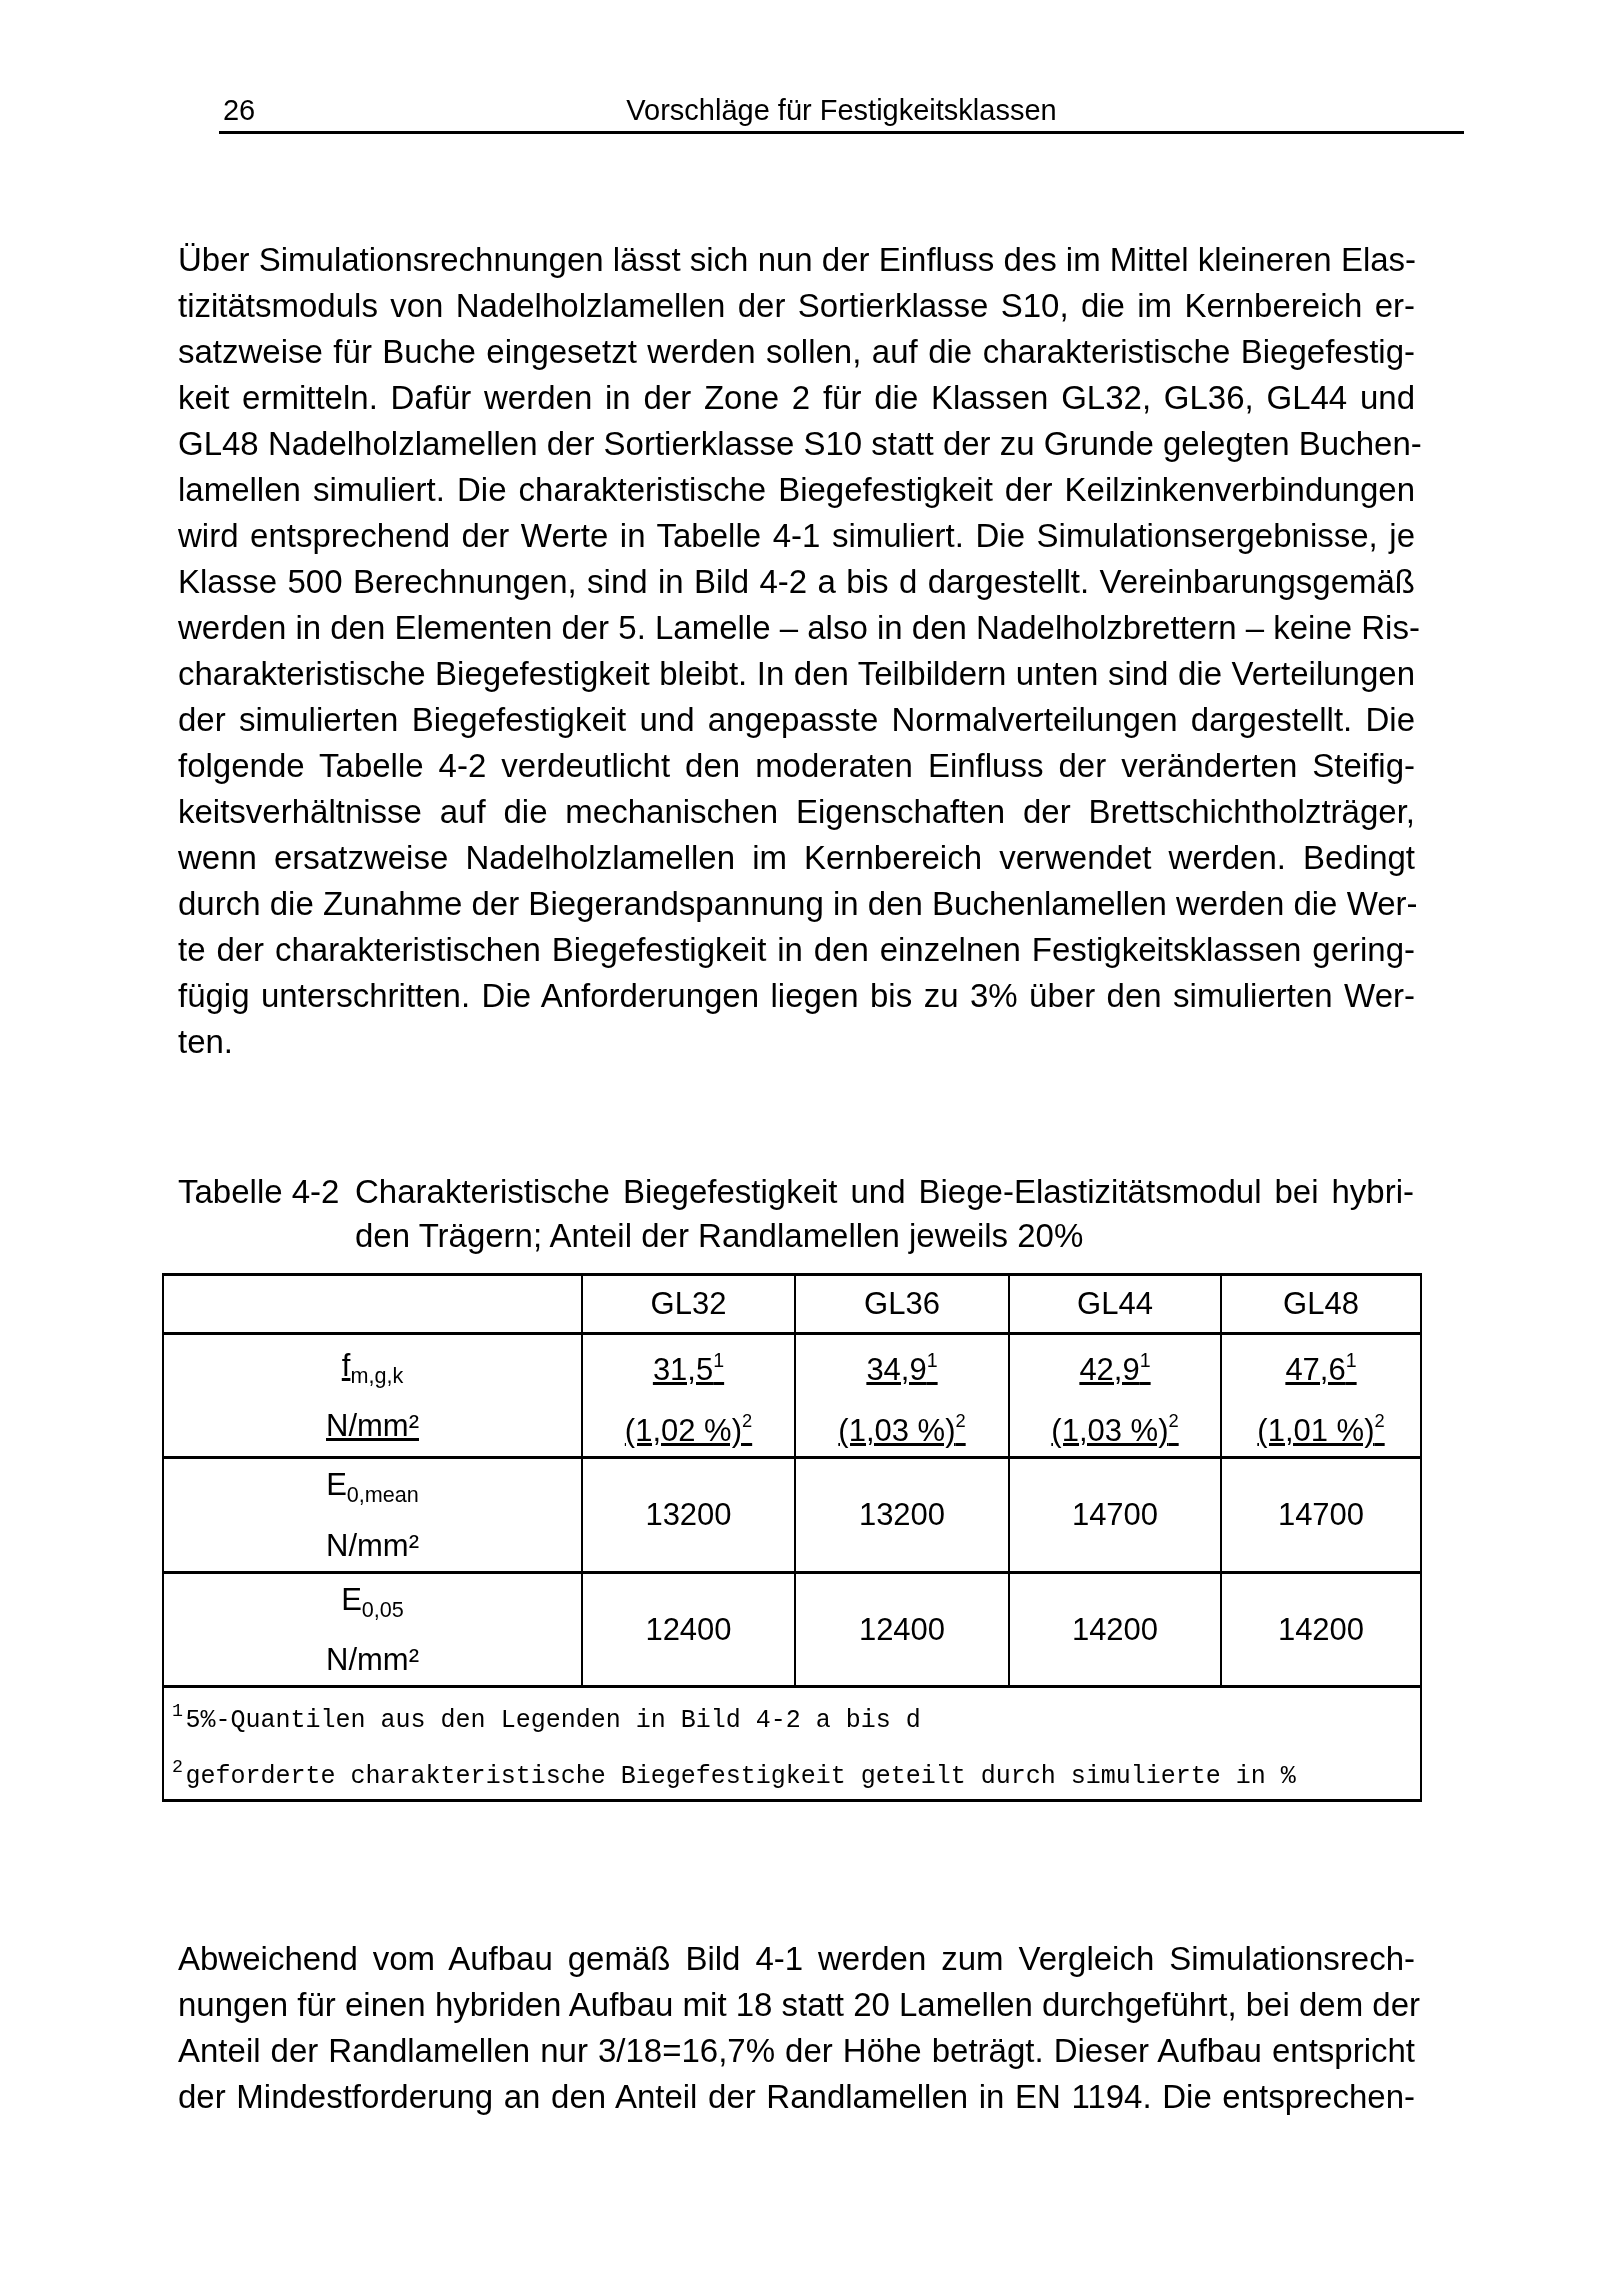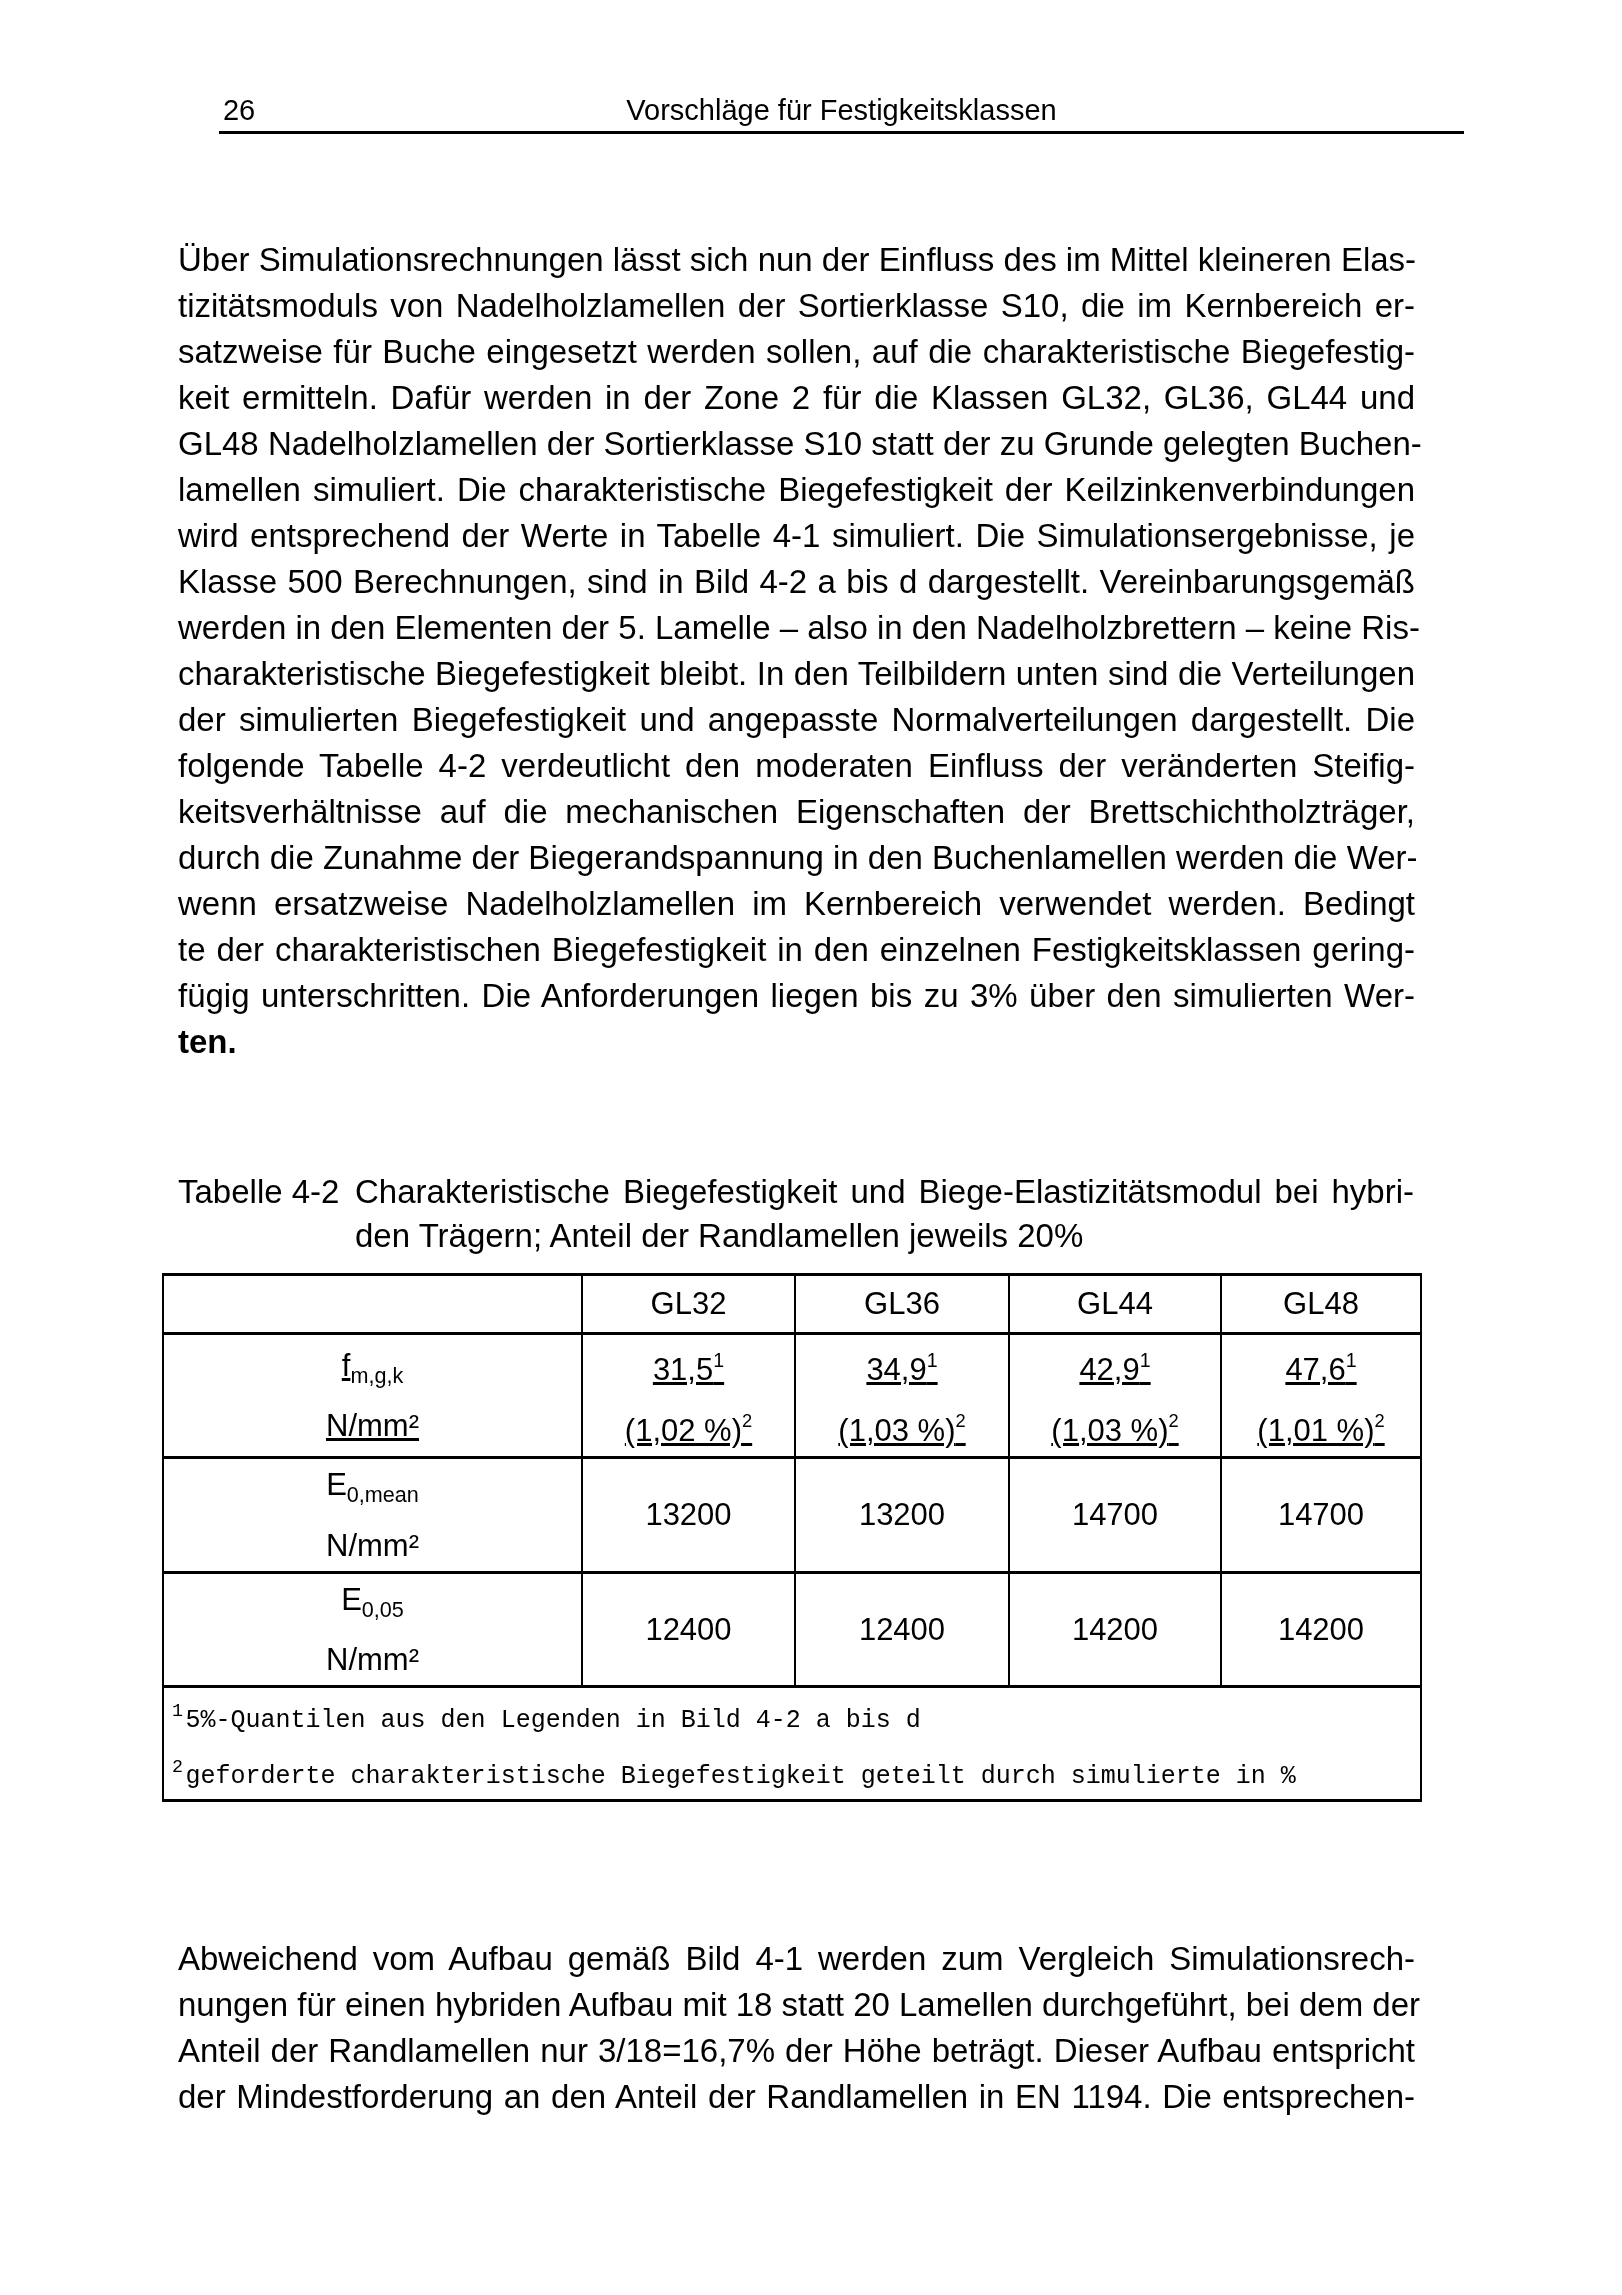--- a/index.html
+++ b/index.html
@@ -16,21 +16,21 @@
   .header .page-num { position: absolute; left: 3.9px; top: 9.2px; }
   .header .running-title { position: absolute; left: 0; width: 1245px; top: 9.2px; text-align: center; }
 
   .para {
     position: absolute; left: 178px; width: 1237px;
     font-size: 33px; line-height: 46px;
     text-align: justify; text-align-last: left;
     margin: 0;
   }
   .para .ln { display: block; text-align: justify; text-align-last: justify; white-space: nowrap; }
-  .para .ln.last { text-align-last: left; font-weight: bold; }
+  .para .ln.last { text-align-last: left; }
 
   .caption {
     position: absolute; left: 178px; top: 1170px; width: 1237px;
     font-size: 33px; line-height: 44px;
   }
   .caption .cap-label { position: absolute; left: 0; top: 0; }
   .caption .cap-text { position: absolute; left: 177px; top: 0; width: 1059px; }
   .caption .cap-text .ln { display: block; white-space: nowrap; }
   .caption .cap-text .ln.j { text-align: justify; text-align-last: justify; }
 
@@ -73,22 +73,22 @@
   <span class="ln">keit ermitteln. Dafür werden in der Zone 2 für die Klassen GL32, GL36, GL44 und</span>
   <span class="ln">GL48 Nadelholzlamellen der Sortierklasse S10 statt der zu Grunde gelegten Buchen-</span>
   <span class="ln">lamellen simuliert. Die charakteristische Biegefestigkeit der Keilzinkenverbindungen</span>
   <span class="ln">wird entsprechend der Werte in Tabelle 4-1 simuliert. Die Simulationsergebnisse, je</span>
   <span class="ln">Klasse 500 Berechnungen, sind in Bild 4-2 a bis d dargestellt. Vereinbarungsgemäß</span>
   <span class="ln">werden in den Elementen der 5. Lamelle – also in den Nadelholzbrettern – keine Ris-</span>
   <span class="ln">charakteristische Biegefestigkeit bleibt. In den Teilbildern unten sind die Verteilungen</span>
   <span class="ln">der simulierten Biegefestigkeit und angepasste Normalverteilungen dargestellt. Die</span>
   <span class="ln">folgende Tabelle 4-2 verdeutlicht den moderaten Einfluss der veränderten Steifig-</span>
   <span class="ln">keitsverhältnisse auf die mechanischen Eigenschaften der Brettschichtholzträger,</span>
+  <span class="ln">wenn ersatzweise Nadelholzlamellen im Kernbereich verwendet werden. Bedingt</span>
   <span class="ln">durch die Zunahme der Biegerandspannung in den Buchenlamellen werden die Wer-</span>
-  <span class="ln">wenn ersatzweise Nadelholzlamellen im Kernbereich verwendet werden. Bedingt</span>
   <span class="ln">te der charakteristischen Biegefestigkeit in den einzelnen Festigkeitsklassen gering-</span>
   <span class="ln">fügig unterschritten. Die Anforderungen liegen bis zu 3% über den simulierten Wer-</span>
   <span class="ln last">ten.</span>
 </div>
 
 <div class="caption">
   <span class="cap-label">Tabelle 4-2</span>
   <div class="cap-text">
     <span class="ln j">Charakteristische Biegefestigkeit und Biege-Elastizitätsmodul bei hybri-</span>
     <span class="ln">den Trägern; Anteil der Randlamellen jeweils 20%</span>

